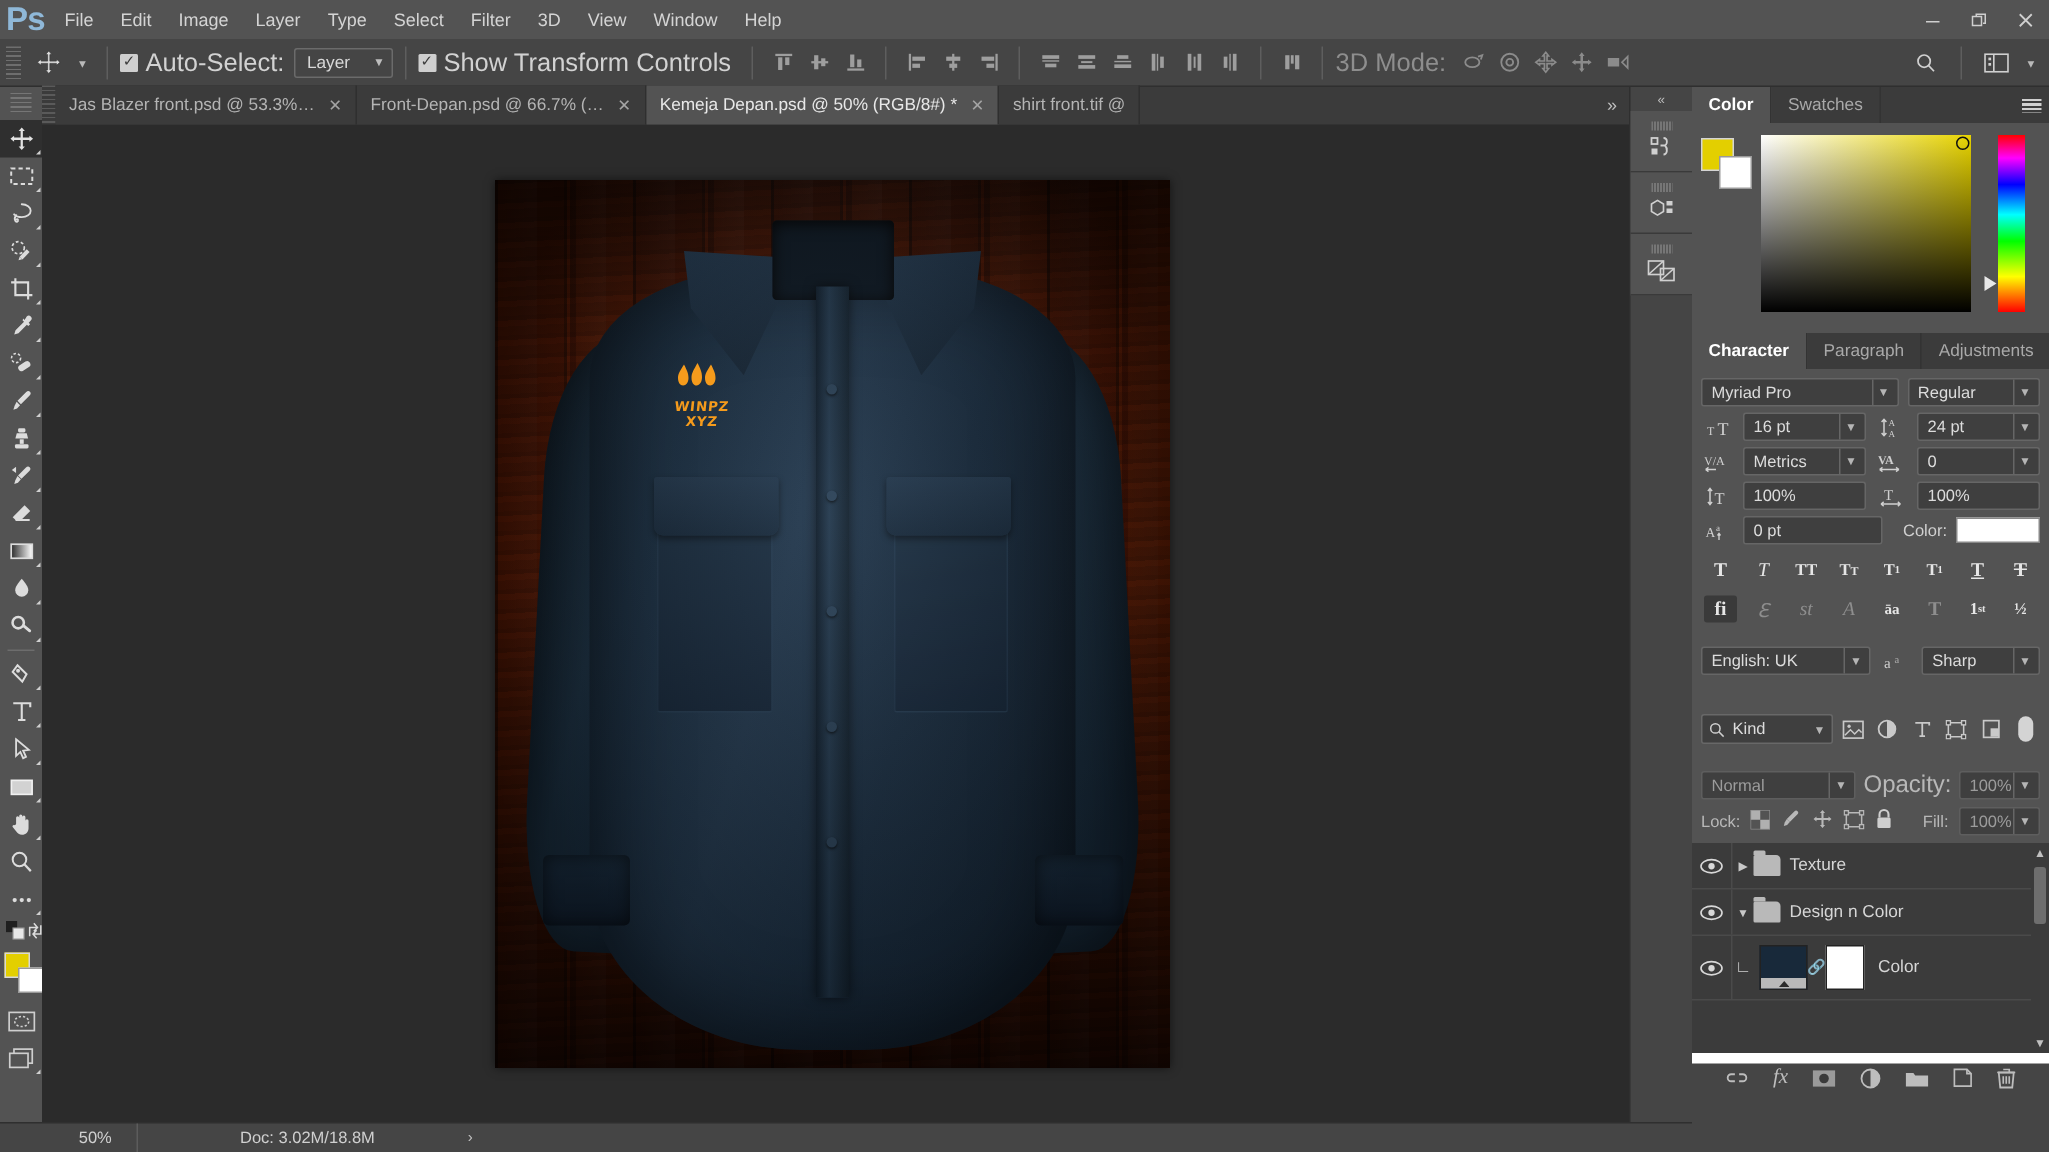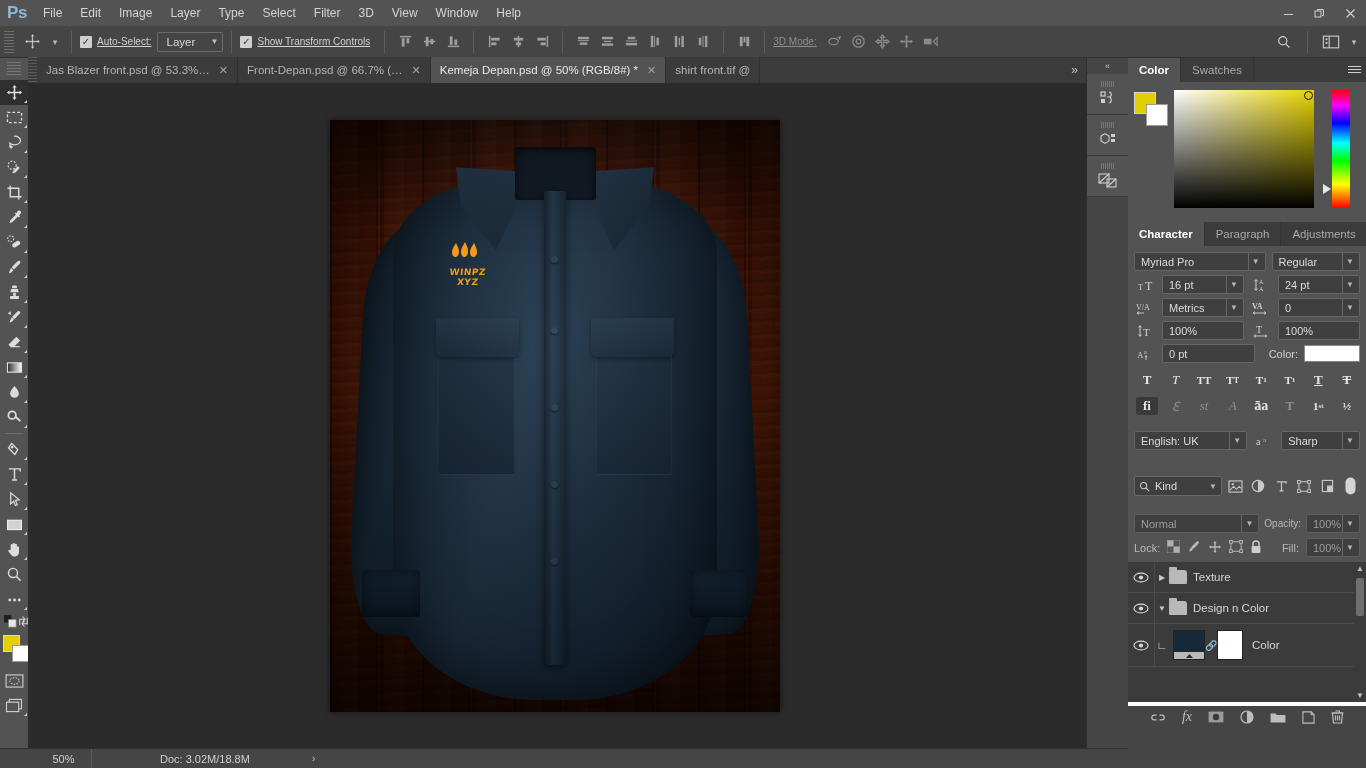--- a/index.html
+++ b/index.html
@@ -13,21 +13,21 @@
   }
   .app { position: relative; width: 1366px; height: 768px; background: #535353; }
 
   
   .menubar {
     position: absolute; left: 0; top: 0; width: 1366px; height: 26px;
     background: #535353; display: flex; align-items: center;
   }
   .ps-logo {
     width: 34px; height: 26px; display: flex; align-items: center; justify-content: center;
-    color: #8fb8d8; font-weight: bold; font-size: 17px; letter-spacing: -0.5px;
+    color: #8fb8d8; font-weight: bold; font-size: 22px; letter-spacing: -0.5px;
   }
   .menu-item {
     padding: 0 9px; height: 26px; line-height: 26px; font-size: 12px; color: #d4d4d4; cursor: default;
   }
   .wincontrols { position: absolute; right: 0; top: 0; height: 26px; display: flex; }
   .wc { width: 31px; height: 26px; display: flex; align-items: center; justify-content: center;
         color: #cfcfcf; font-size: 12px; }
 
   
   .optionsbar {
@@ -37,21 +37,21 @@
   .grip { width: 10px; height: 22px; margin: 0 3px 0 4px;
     background: repeating-linear-gradient(to bottom, #6e6e6e 0 1px, transparent 1px 3px);
   }
   .ob-tool { width: 30px; height: 24px; display: flex; align-items: center; justify-content: center; }
   .ob-chev { width: 16px; height: 24px; display: flex; align-items: center; justify-content: center;
              color: #b9b9b9; font-size: 9px; }
   .ob-sep { width: 1px; height: 22px; background: #5e5e5e; margin: 0 8px; }
   .cbox { width: 12px; height: 12px; background: #cfcfcf; border-radius: 1px;
           display: inline-flex; align-items: center; justify-content: center;
           color: #3a3a3a; font-size: 10px; line-height: 1; margin-right: 5px; }
-  .ob-label { font-size: 10px; color: #d2d2d2; margin-right: 6px; white-space: nowrap; text-decoration: underline; }
+  .ob-label { font-size: 17px; color: #d2d2d2; margin-right: 6px; white-space: nowrap; }
   .ob-select {
     height: 20px; min-width: 62px; background: #454545; border: 1px solid #6b6b6b; border-radius: 2px;
     display: flex; align-items: center; justify-content: space-between;
     padding: 0 4px 0 8px; font-size: 11.5px; color: #d8d8d8;
   }
   .ob-select .cv { font-size: 8px; color: #bdbdbd; margin-left: 6px; }
   .align-btn { width: 24px; height: 22px; display: flex; align-items: center; justify-content: center; }
   .ob-right { position: absolute; right: 4px; top: 0; height: 32px; display: flex; align-items: center; }
 
   
@@ -262,21 +262,21 @@
   .lname { font-size: 11.5px; color: #d6d6d6; }
   .thumb { width: 30px; height: 30px; border: 1px solid #222; margin-left: 4px; position: relative; }
   .checker { background-image:
       linear-gradient(45deg, #bdbdbd 25%, transparent 25%, transparent 75%, #bdbdbd 75%),
       linear-gradient(45deg, #bdbdbd 25%, transparent 25%, transparent 75%, #bdbdbd 75%);
     background-size: 8px 8px; background-position: 0 0, 4px 4px; background-color: #fff; }
   .mask-link { width: 12px; text-align: center; color: #cfcfcf; font-size: 10px; }
   .lay-scroll { position: absolute; right: 0; top: 0; width: 12px; bottom: 0; background: #3b3b3b; }
   .lay-thumbbar { position: absolute; right: 2px; top: 16px; width: 8px; height: 38px; background: #6e6e6e; border-radius: 2px; }
   .lay-bottom { display: flex; align-items: center; justify-content: center; gap: 16px;
-                height: 26px; background: #454545; border-top: 4px solid #ffffff; }
+                height: 26px; background: #454545; border-top: 7px solid #ffffff; }
   .lb-ico { color: #bdbdbd; display: flex; align-items: center; justify-content: center; }
 
   
   .statusbar { position: absolute; left: 0; bottom: 0; width: 1128px; height: 20px; background: #454545;
                display: flex; align-items: center; border-top: 1px solid #2f2f2f; }
   .sb-zoom { width: 56px; margin-left: 36px; text-align: center; font-size: 11px; color: #d0d0d0;
              border-right: 1px solid #5c5c5c; height: 20px; line-height: 20px; }
   .sb-doc { font-size: 11px; color: #d0d0d0; margin-left: 68px; }
   .sb-arrow { margin-left: 62px; font-size: 10px; color: #c0c0c0; }
 </style>
@@ -891,21 +891,21 @@
         <span class="tstyle" style="font-size:11px">T<sup style="font-size:7px">1</sup></span>
         <span class="tstyle" style="font-size:11px">T<sub style="font-size:7px">1</sub></span>
         <span class="tstyle" style="text-decoration:underline">T</span>
         <span class="tstyle" style="text-decoration:line-through">T</span>
       </div>
       <div class="tstyle-row">
         <span class="tstyle boxed">fi</span>
         <span class="tstyle dim" style="font-style:italic;font-weight:normal">ℇ</span>
         <span class="tstyle dim" style="font-style:italic;font-weight:normal">st</span>
         <span class="tstyle dim" style="font-style:italic;font-weight:normal">A</span>
-        <span class="tstyle" style="font-size:14px">āa</span>
+        <span class="tstyle" style="font-size:10px">āa</span>
         <span class="tstyle dim">T</span>
         <span class="tstyle" style="font-size:11px">1<sup style="font-size:7px">st</sup></span>
         <span class="tstyle" style="font-size:11px">½</span>
       </div>
       <div class="row" style="margin-top:12px">
         <div class="field" style="flex:1.5">
           <span>English: UK</span>
           <span class="cv">▼</span>
         </div>
         <span class="ficon">
@@ -970,21 +970,21 @@
               <rect x="0.5" y="0.5" width="10" height="17" rx="5" fill="#d4d4d4"></rect>
             </svg>
         </div>
       </div>
 
       <div class="lay-mode">
         <div class="field" style="flex:1.4;color:#9c9c9c;border-color:#5e5e5e">
           <span>Normal</span>
           <span class="cv">▼</span>
         </div>
-        <span style="font-size:10px;color:#b8b8b8">Opacity:</span>
+        <span style="font-size:16px;color:#b8b8b8">Opacity:</span>
         <div class="field" style="width:54px;color:#9c9c9c;border-color:#5e5e5e">
           <span>100%</span>
           <span class="cv">▼</span>
         </div>
       </div>
 
       <div class="lock-row">
         <span>Lock:</span>
         <span>
           <svg width="13" height="13" viewBox="0 0 14 14">

